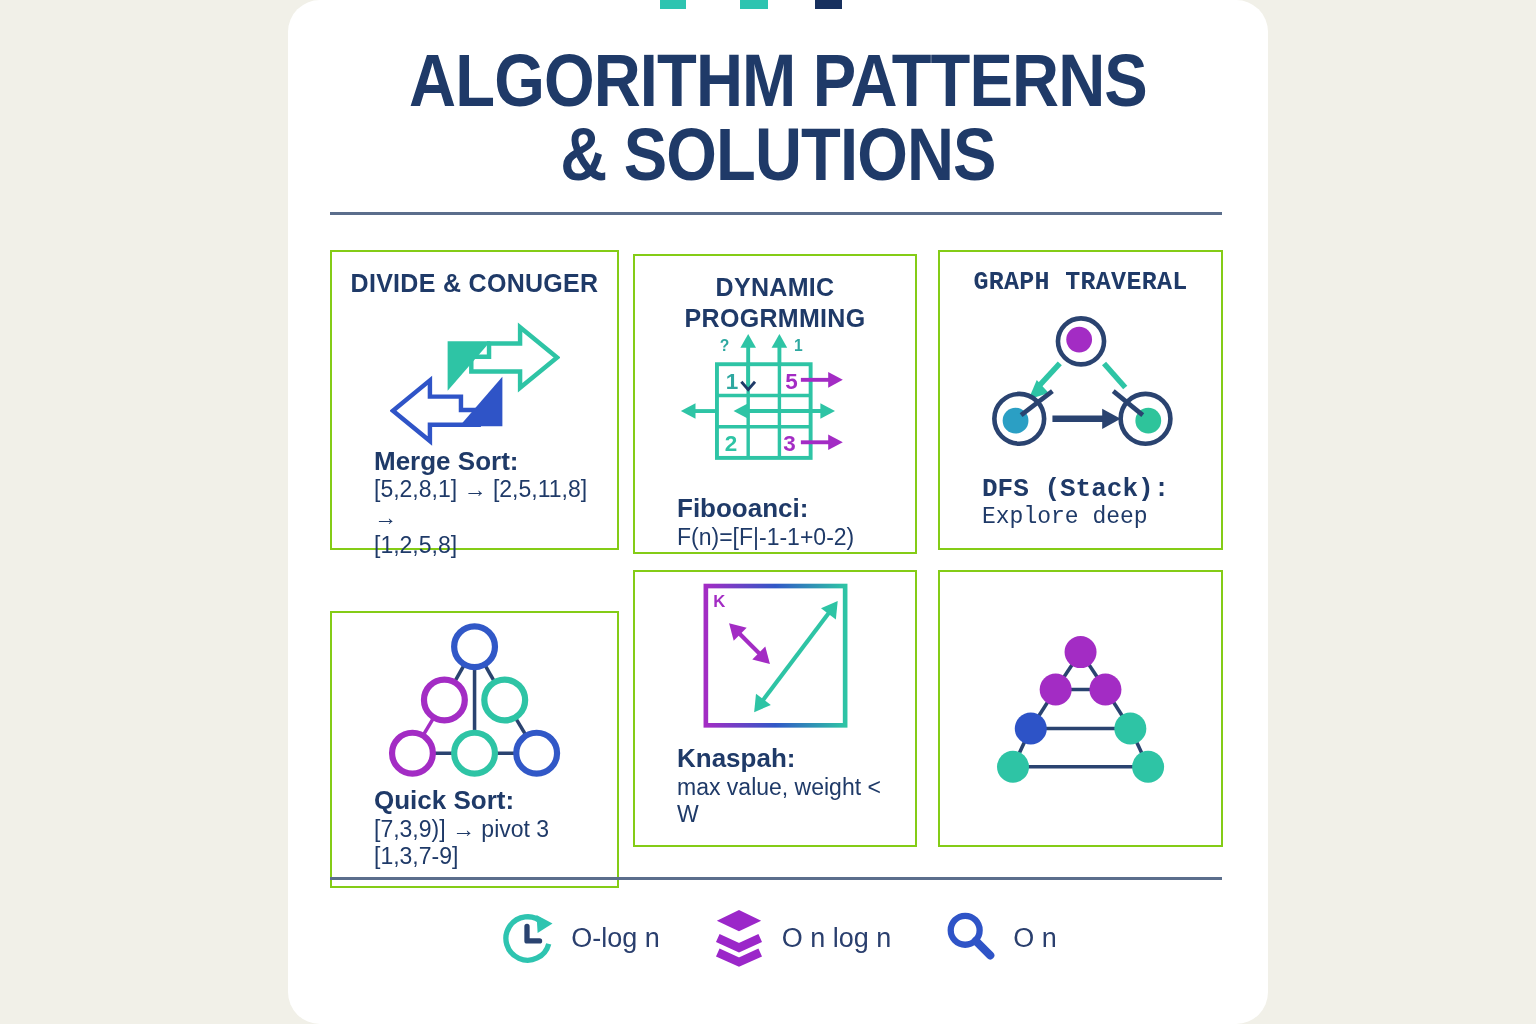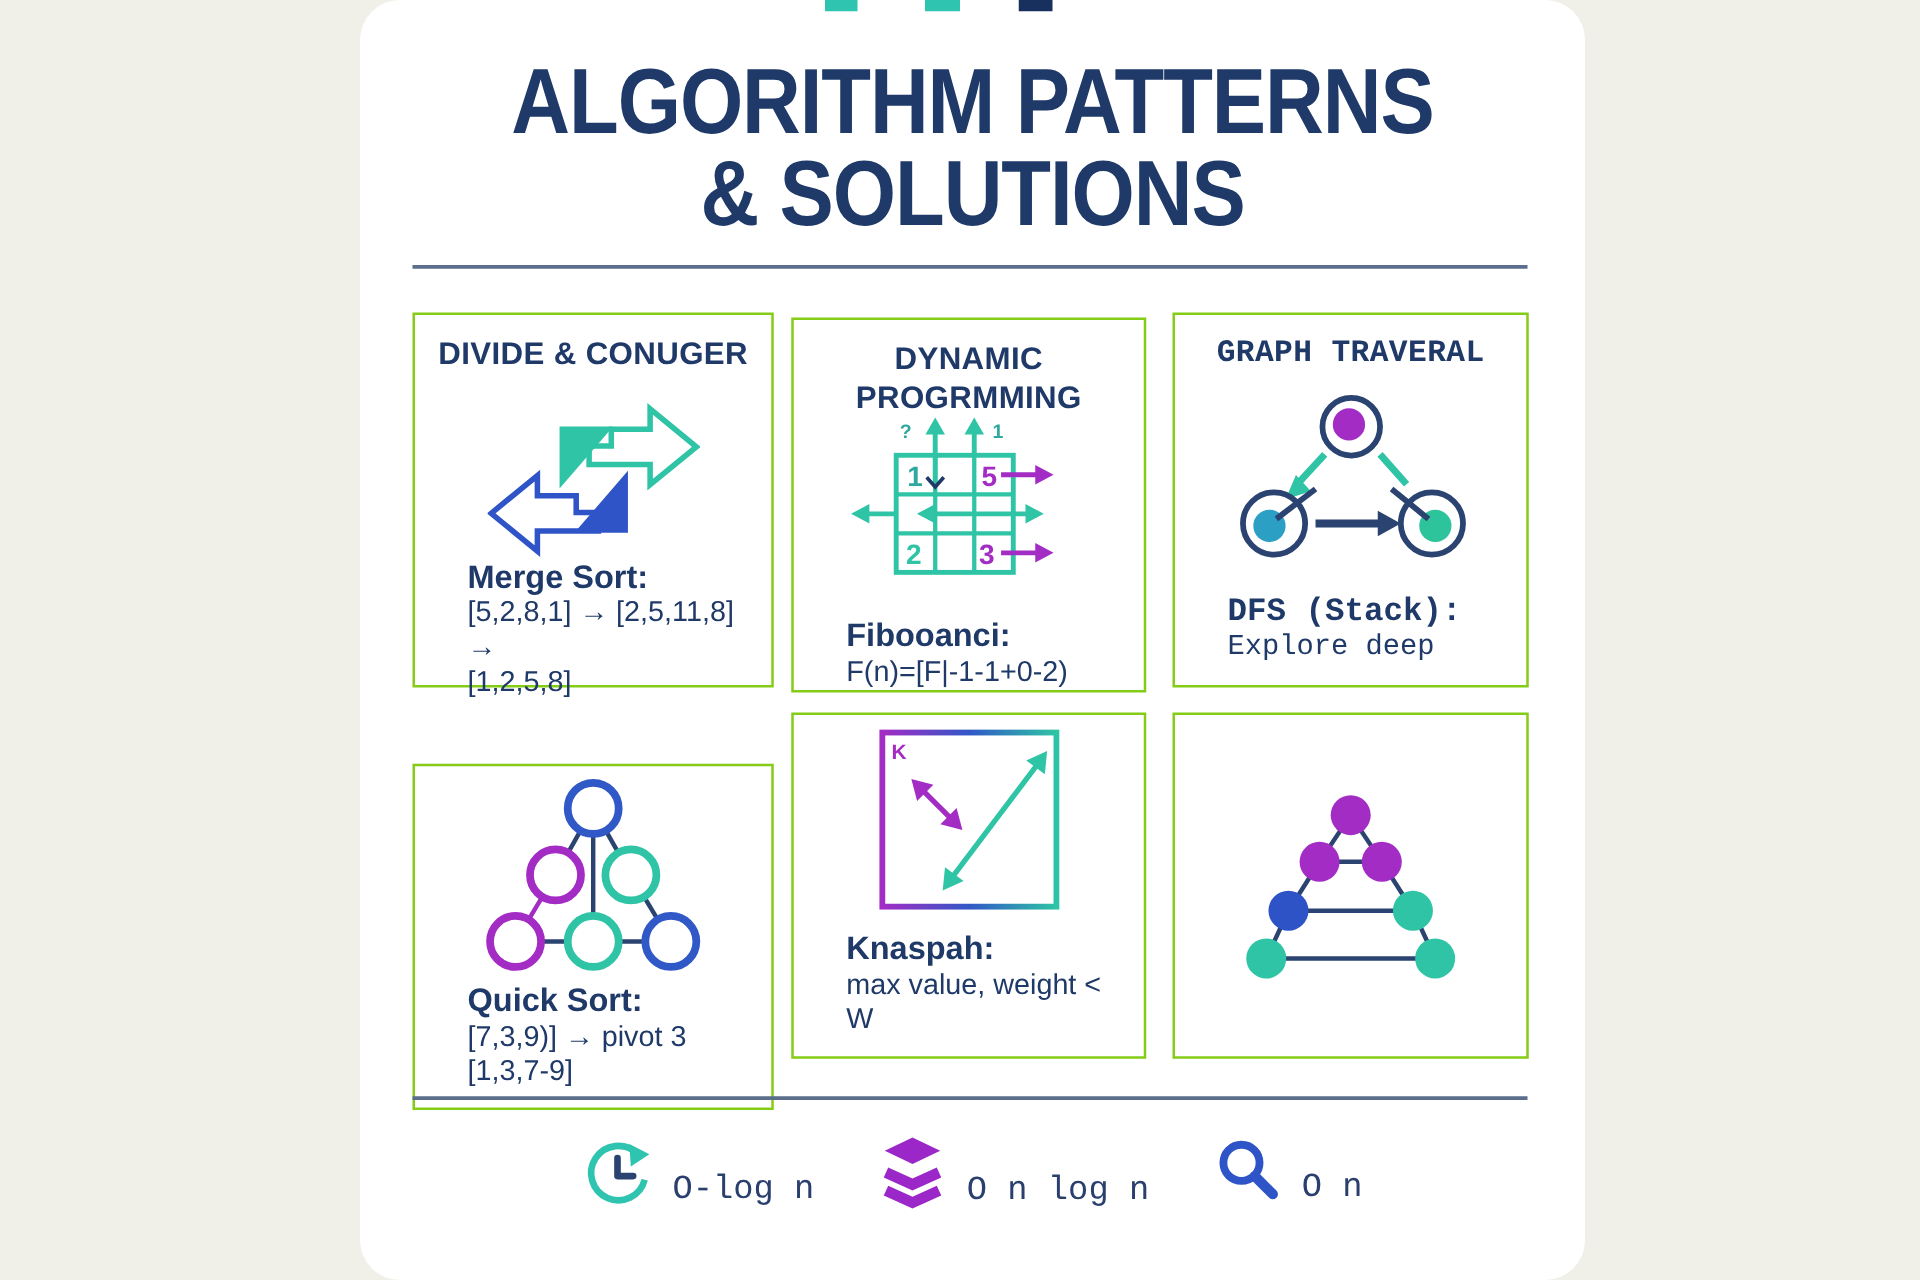--- a/index.html
+++ b/index.html
@@ -42,21 +42,21 @@
   .c2{left:345px;top:254px;width:284px;height:300px;}
   .c3{left:650px;top:250px;width:285px;height:300px;font-family:Liberation Mono, monospace;}
   .c4{left:42px;top:570px;width:289px;height:277px;margin-top:41px;}
   .c5{left:345px;top:570px;width:284px;height:277px;}
   .c6{left:650px;top:570px;width:285px;height:277px;}
 
   .footer{
     position:absolute;top:908px;left:0;width:100%;
     display:flex;justify-content:center;align-items:center;gap:52px;
   }
-  .footer-item{display:flex;align-items:flex-end;gap:16px;font-family:Liberation Mono, monospace;}
+  .footer-item{display:flex;align-items:center;gap:16px;}
   .footer-label{font-size:27px;color:#2a3f6e;}
 
   svg text{font-family:"Liberation Sans", sans-serif;}
 </style>
 </head>
 <body>
 
 <div class="poster">
 
   <div class="strip s1"></div>

